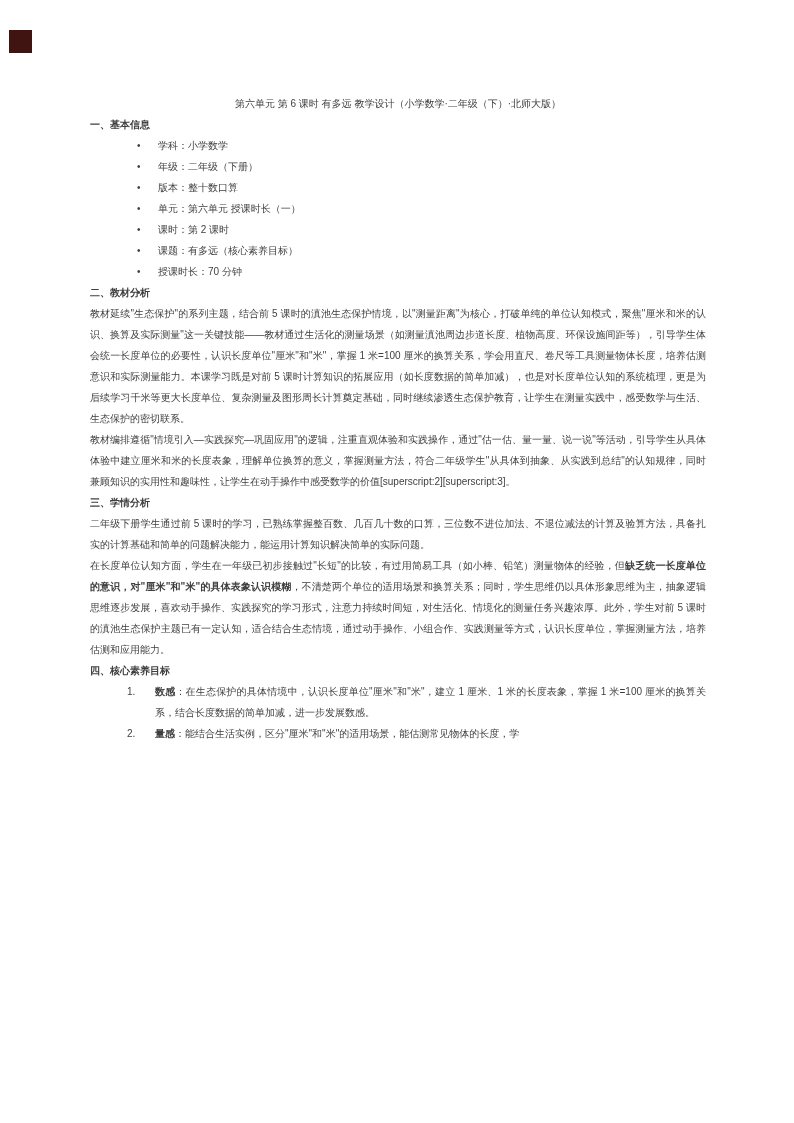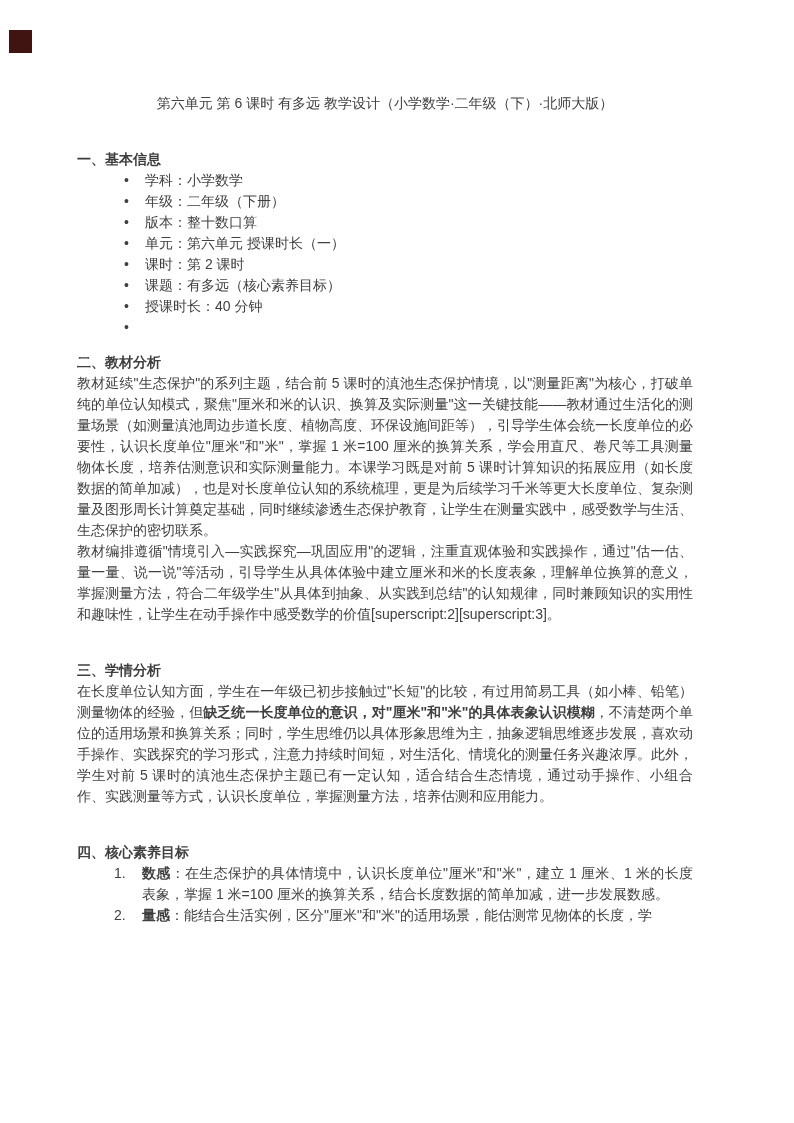--- a/index.html
+++ b/index.html
@@ -13,29 +13,29 @@
   }
   .corner-mark {
     position: absolute;
     left: 9px;
     top: 30px;
     width: 23px;
     height: 23px;
   }
   .content {
     position: absolute;
-    left: 77px;
+    left: 90px;
     top: 93px;
     width: 616px;
-    font-size: 14px;
+    font-size: 10px;
     line-height: 21px;
     color: #3f3f3f;
   }
   .doc-title { text-align: center; }
-  .heading { font-weight: 700; text-align: left; margin-top: 35px; }
+  .heading { font-weight: 700; text-align: left; }
   .para { text-align: justify; text-justify: inter-ideograph; }
   .list-row { position: relative; padding-left: 68px; text-align: justify; text-justify: inter-ideograph; }
   .list-row > .marker { position: absolute; left: 47px; top: 0; }
   .num-row { position: relative; padding-left: 65px; text-align: justify; text-justify: inter-ideograph; }
   .num-row > .marker { position: absolute; left: 37px; top: 0; }
   .run-bold { font-weight: 700; }
   .run-nowrap { white-space: nowrap; }
 </style>
 </head>
 <body>
@@ -45,25 +45,26 @@
   <div class="content" style="color: rgb(63, 63, 63);">
     <div class="doc-title">第六单元 第 6 课时 有多远 教学设计（小学数学·二年级（下）·北师大版）</div>
     <div>
         <div class="heading">一、基本信息</div>
         <div class="list-row"><span class="marker">•</span><span>学科：小学数学</span></div>
         <div class="list-row"><span class="marker">•</span><span>年级：二年级（下册）</span></div>
         <div class="list-row"><span class="marker">•</span><span>版本：整十数口算</span></div>
         <div class="list-row"><span class="marker">•</span><span>单元：第六单元 授课时长（一）</span></div>
         <div class="list-row"><span class="marker">•</span><span>课时：第 2 课时</span></div>
         <div class="list-row"><span class="marker">•</span><span>课题：有多远（核心素养目标）</span></div>
-        <div class="list-row"><span class="marker">•</span><span>授课时长：40 分钟</span></div>
+        <div class="list-row"><span class="marker">•</span><span>授课时长：70 分钟</span></div>
         <div class="list-row"><span class="marker">•</span></div>
         <div class="heading">二、教材分析</div>
         <div class="para"><span class="">教材延续"生态保护"的系列主题，结合前 5 课时的滇池生态保护情境，以"测量距离"为核心，打破单纯的单位认知模式，聚焦"厘米和米的认识、换算及实际测量"这一关键技能——教材通过生活化的测量场景（如测量滇池周边步道长度、植物高度、环保设施间距等），引导学生体会统一长度单位的必要性，认识长度单位"厘米"和"米"，掌握 1 米=100 厘米的换算关系，学会用直尺、卷尺等工具测量物体长度，培养估测意识和实际测量能力。本课学习既是对前 5 课时计算知识的拓展应用（如长度数据的简单加减），也是对长度单位认知的系统梳理，更是为后续学习千米等更大长度单位、复杂测量及图形周长计算奠定基础，同时继续渗透生态保护教育，让学生在测量实践中，感受数学与生活、生态保护的密切联系。</span></div>
         <div class="para"><span class="">教材编排遵循"情境引入—实践探究—巩固应用"的逻辑，注重直观体验和实践操作，通过"估一估、量一量、说一说"等活动，引导学生从具体体验中建立厘米和米的长度表象，理解单位换算的意义，掌握测量方法，符合二年级学生"从具体到抽象、从实践到总结"的认知规律，同时兼顾知识的实用性和趣味性，让学生在动手操作中感受数学的价值</span><span class="run-nowrap">[superscript:2][superscript:3]</span><span class="">。</span></div>
         <div class="heading">三、学情分析</div>
+        <div class="para"><span class="">二年级下册学生通过前 5 课时的学习，已熟练掌握整百数、几百几十数的口算，三位数不进位加法、不退位减法的计算及验算方法，具备扎实的计算基础和简单的问题解决能力，能运用计算知识解决简单的实际问题。</span></div>
         <div class="para"><span class="">在长度单位认知方面，学生在一年级已初步接触过"长短"的比较，有过用简易工具（如小棒、铅笔）测量物体的经验，但</span><span class="run-bold ">缺乏统一长度单位的意识，对"厘米"和"米"的具体表象认识模糊</span><span class="">，不清楚两个单位的适用场景和换算关系；同时，学生思维仍以具体形象思维为主，抽象逻辑思维逐步发展，喜欢动手操作、实践探究的学习形式，注意力持续时间短，对生活化、情境化的测量任务兴趣浓厚。此外，学生对前 5 课时的滇池生态保护主题已有一定认知，适合结合生态情境，通过动手操作、小组合作、实践测量等方式，认识长度单位，掌握测量方法，培养估测和应用能力。</span></div>
         <div class="heading">四、核心素养目标</div>
         <div class="num-row"><span class="marker">1.</span><span class="run-bold ">数感</span><span class="">：在生态保护的具体情境中，认识长度单位"厘米"和"米"，建立 1 厘米、1 米的长度表象，掌握 1 米=100 厘米的换算关系，结合长度数据的简单加减，进一步发展数感。</span></div>
         <div class="num-row"><span class="marker">2.</span><span class="run-bold ">量感</span><span class="">：能结合生活实例，区分"厘米"和"米"的适用场景，能估测常见物体的长度，学</span></div>
       </div>
   </div>
 </div>
 
 </body></html>

